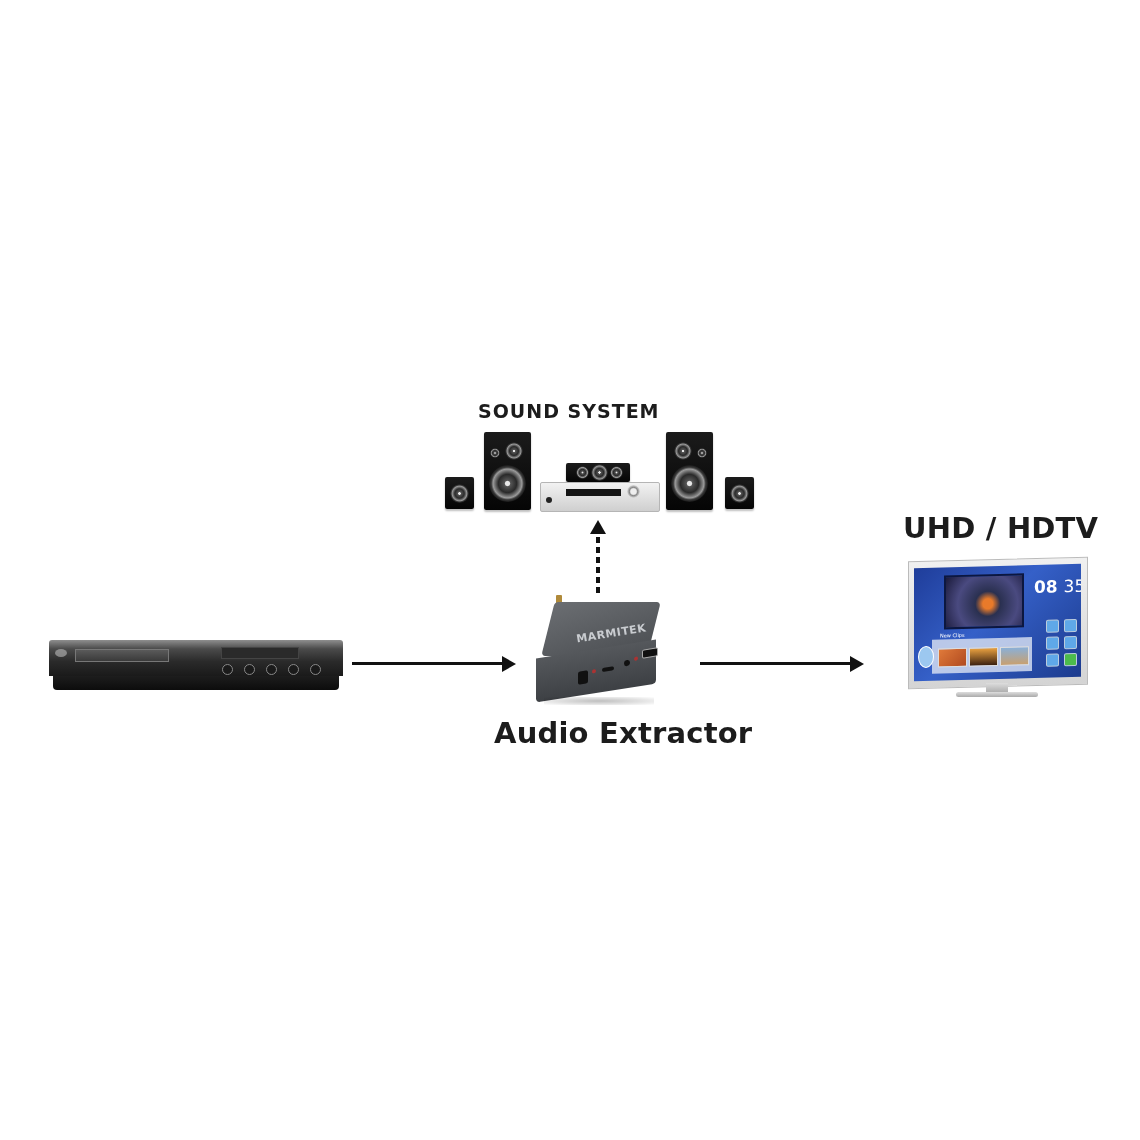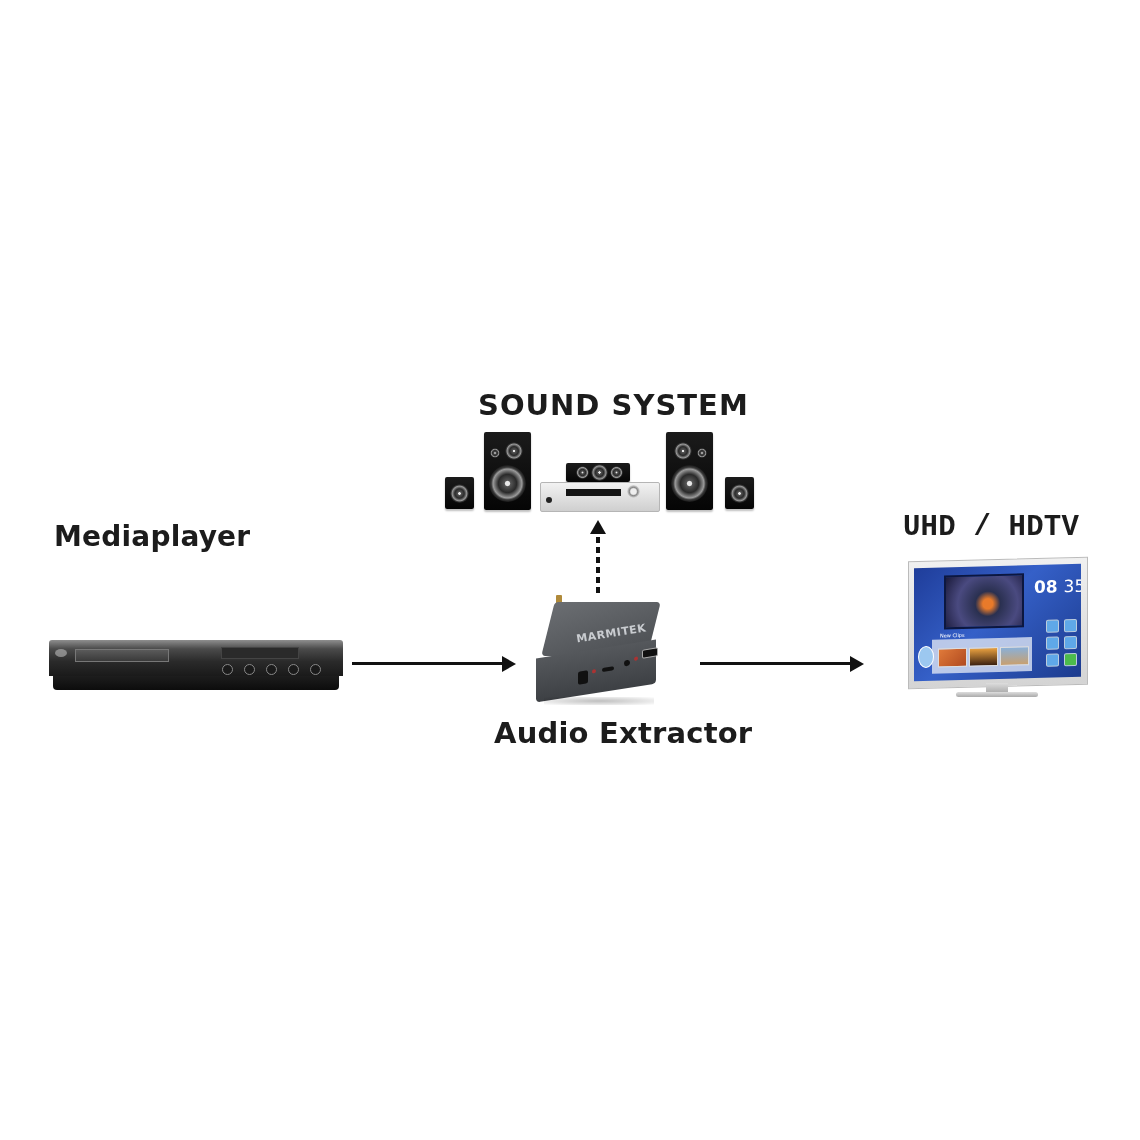--- a/index.html
+++ b/index.html
@@ -1,23 +1,23 @@
 <!DOCTYPE html>
 <html><head>
   <meta charset="utf-8">
   <style>
     html, body { margin:0; padding:0; background:#ffffff; }
     body { width:1140px; height:1140px; position:relative; overflow:hidden;
            font-family:"DejaVu Sans", "Liberation Sans", sans-serif; color:#1a1a1a; }
     .abs { position:absolute; }
     .label { font-weight:bold; letter-spacing:0.2px; white-space:nowrap; color:#1c1c1c; }
-    .lbl-sound { left:478px; top:388px; font-size:29px; letter-spacing:1px; }
+    .lbl-sound { left:478px; top:400px; font-size:19px; letter-spacing:1px; }
     .lbl-src { left:54px; top:518px; font-size:28px; line-height:37.5px; }
     .lbl-src div { display:block; }
-    .lbl-tv { left:903px; top:511px; font-size:29px;font-family:Liberation Mono, monospace; }
+    .lbl-tv { left:903px; top:511px; font-size:29px; }
     .lbl-ext { left:494px; top:716px; font-size:29px;text-align:right; }
 
     
     .spk { background:linear-gradient(180deg,#1b1b1b,#050505); border-radius:2px; box-shadow:0 2px 2px rgba(0,0,0,0.25); }
     .cone { position:absolute; border-radius:50%;
             background:radial-gradient(circle at 50% 50%, #e8e8e8 0 8%, #555 12%, #2a2a2a 35%, #9a9a9a 55%, #3a3a3a 62%, #111 72%, #777 86%, #222 100%); }
     .receiver { background:linear-gradient(180deg,#f2f2f2,#cfcfcf); border:1px solid #b5b5b5; border-radius:2px; }
     .rec-display { position:absolute; background:#141414; }
     .rec-knob { position:absolute; border-radius:50%; background:radial-gradient(circle,#eee 0 30%,#888 45%,#ddd 70%,#999 100%); }
 
@@ -85,21 +85,20 @@
     <div class="cone" style="left:31px; top:16px; width:10px; height:10px;"></div>
     <div class="cone" style="left:5px; top:33px; width:37px; height:37px;"></div>
   </div>
 
   <div class="abs spk" style="left:281px; top:47px; width:29px; height:32px;">
     <div class="cone" style="left:5px; top:7px; width:19px; height:19px;"></div>
   </div>
 </div>
 
 <div class="abs label lbl-src">
-  <div>Mediaplayer</div>
 </div>
 
 <div class="abs" style="left:49px; top:640px; width:294px; height:52px;">
   <div class="abs player-top" style="left:0; top:0; width:294px; height:36px;">
     <div class="tray" style="left:26px; top:9px; width:92px; height:11px;"></div>
     <div class="abs" style="left:172px; top:7px; width:76px; height:10px; background:#2a2a2a; border:1px solid #444;"></div>
     <div class="abs" style="left:6px; top:9px; width:12px; height:8px; border-radius:50%; background:#bbb; opacity:0.6;"></div>
     <div class="pbtn" style="left:173px; top:24px;"></div>
     <div class="pbtn" style="left:195px; top:24px;"></div>
     <div class="pbtn" style="left:217px; top:24px;"></div>

